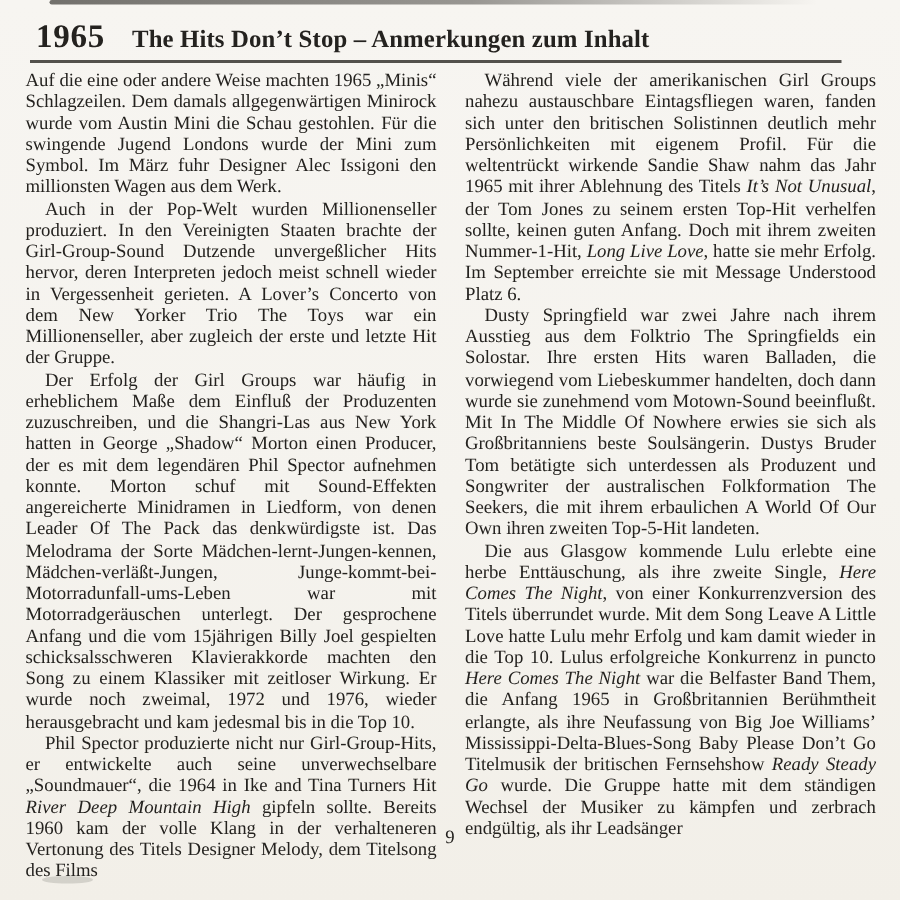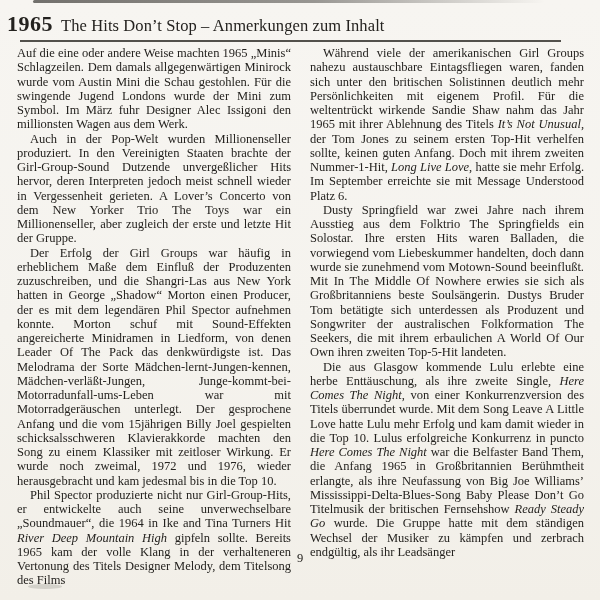--- a/index.html
+++ b/index.html
@@ -8,23 +8,23 @@
     background:linear-gradient(180deg,#f7f5f1 0%,#f5f3ee 55%,#f2efe8 100%);
     font-family:"Liberation Serif","DejaVu Serif",serif;
     color:#24221f;
   }
   .page{position:absolute;inset:0;}
   .scan-top{position:absolute;top:0;left:33px;width:512px;height:3px;
     background:linear-gradient(90deg,rgba(58,56,52,.7),rgba(58,56,52,.5) 55%,rgba(58,56,52,0));
     border-radius:2px;}
   .scan-smudge{position:absolute;top:584px;left:28px;width:34px;height:5px;
     background:rgba(120,118,112,.25);border-radius:50%;}
-  .hdr{position:absolute;top:11px;left:7px;display:flex;align-items:baseline;gap:8px;white-space:nowrap;}
+  .hdr{position:absolute;top:11px;left:24px;display:flex;align-items:baseline;gap:18px;white-space:nowrap;}
   .hdr .year{font-size:22px;font-weight:bold;letter-spacing:.5px;}
-  .hdr .title{font-size:16.5px;font-weight:normal;letter-spacing:.1px;text-align:right;}
+  .hdr .title{font-size:16.5px;font-weight:bold;letter-spacing:.1px;text-align:right;}
   .rule{position:absolute;top:40px;left:20px;width:541px;height:2px;background:#53514c;}
   .cols{position:absolute;top:46px;left:17px;width:567px;display:flex;gap:19px;}
   .col{flex:1 1 0;font-size:12.5px;line-height:14.25px;text-align:justify;}
   .col p{margin:0;}
   .col p.indent{text-indent:13px;}
   .col b{font-weight:normal;}
   .col i{font-style:italic;}
   .ftr-artist{position:absolute;top:559px;left:18px;font-size:13px;font-style:italic;letter-spacing:.2px;}
   .ftr-page{position:absolute;top:551px;left:0;width:600px;text-align:center;font-size:12.5px;}
 </style>
@@ -39,21 +39,21 @@
     <span class="title">The Hits Don’t Stop – Anmerkungen zum Inhalt</span>
   </div>
 
   <div class="rule"></div>
 
   <div class="cols">
     <div class="col">
         <p><span>Auf die eine oder andere Weise machten 1965 „Minis“ Schlagzeilen. Dem damals allgegenwärtigen Minirock wurde vom Austin Mini die Schau gestohlen. Für die swingende Jugend Londons wurde der Mini zum Symbol. Im März fuhr Designer Alec Issigoni den millionsten Wagen aus dem Werk.</span></p>
         <p class="indent"><span>Auch in der Pop-Welt wurden Millionenseller produziert. In den Vereinigten Staaten brachte der Girl-Group-Sound Dutzende unvergeßlicher Hits hervor, deren Interpreten jedoch meist schnell wieder in Vergessenheit gerieten. </span><b>A Lover’s Concerto</b><span> von dem New Yorker Trio The Toys war ein Millionenseller, aber zugleich der erste und letzte Hit der Gruppe.</span></p>
         <p class="indent"><span>Der Erfolg der Girl Groups war häufig in erheblichem Maße dem Einfluß der Produzenten zuzuschreiben, und die Shangri-Las aus New York hatten in George „Shadow“ Morton einen Producer, der es mit dem legendären Phil Spector aufnehmen konnte. Morton schuf mit Sound-Effekten angereicherte Minidramen in Liedform, von denen </span><b>Leader Of The Pack</b><span> das denkwürdigste ist. Das Melodrama der Sorte Mädchen-lernt-Jungen-kennen, Mädchen-verläßt-Jungen, Junge-kommt-bei-Motorradunfall-ums-Leben war mit Motorradgeräuschen unterlegt. Der gesprochene Anfang und die vom 15jährigen Billy Joel gespielten schicksalsschweren Klavierakkorde machten den Song zu einem Klassiker mit zeitloser Wirkung. Er wurde noch zweimal, 1972 und 1976, wieder herausgebracht und kam jedesmal bis in die Top 10.</span></p>
-        <p class="indent"><span>Phil Spector produzierte nicht nur Girl-Group-Hits, er entwickelte auch seine unverwechselbare „Soundmauer“, die 1964 in Ike and Tina Turners Hit </span><i>River Deep Mountain High</i><span> gipfeln sollte. Bereits 1965 kam der volle Klang in der verhalteneren Vertonung des Titels </span><b>Designer Melody</b><span>, dem Titelsong des Films</span></p>
+        <p class="indent"><span>Phil Spector produzierte nicht nur Girl-Group-Hits, er entwickelte auch seine unverwechselbare „Soundmauer“, die 1964 in Ike and Tina Turners Hit </span><i>River Deep Mountain High</i><span> gipfeln sollte. Bereits 1960 kam der volle Klang in der verhalteneren Vertonung des Titels </span><b>Designer Melody</b><span>, dem Titelsong des Films</span></p>
       </div>
     <div class="col">
         <p class="indent"><span>Während viele der amerikanischen Girl Groups nahezu austauschbare Eintagsfliegen waren, fanden sich unter den britischen Solistinnen deutlich mehr Persönlichkeiten mit eigenem Profil. Für die weltentrückt wirkende Sandie Shaw nahm das Jahr 1965 mit ihrer Ablehnung des Titels </span><i>It’s Not Unusual</i><span>, der Tom Jones zu seinem ersten Top-Hit verhelfen sollte, keinen guten Anfang. Doch mit ihrem zweiten Nummer-1-Hit, </span><i>Long Live Love</i><span>, hatte sie mehr Erfolg. Im September erreichte sie mit </span><b>Message Understood</b><span> Platz 6.</span></p>
         <p class="indent"><span>Dusty Springfield war zwei Jahre nach ihrem Ausstieg aus dem Folktrio The Springfields ein Solostar. Ihre ersten Hits waren Balladen, die vorwiegend vom Liebeskummer handelten, doch dann wurde sie zunehmend vom Motown-Sound beeinflußt. Mit </span><b>In The Middle Of Nowhere</b><span> erwies sie sich als Großbritanniens beste Soulsängerin. Dustys Bruder Tom betätigte sich unterdessen als Produzent und Songwriter der australischen Folkformation The Seekers, die mit ihrem erbaulichen </span><b>A World Of Our Own</b><span> ihren zweiten Top-5-Hit landeten.</span></p>
         <p class="indent"><span>Die aus Glasgow kommende Lulu erlebte eine herbe Enttäuschung, als ihre zweite Single, </span><i>Here Comes The Night</i><span>, von einer Konkurrenzversion des Titels überrundet wurde. Mit dem Song </span><b>Leave A Little Love</b><span> hatte Lulu mehr Erfolg und kam damit wieder in die Top 10. Lulus erfolgreiche Konkurrenz in puncto </span><i>Here Comes The Night</i><span> war die Belfaster Band Them, die Anfang 1965 in Großbritannien Berühmtheit erlangte, als ihre Neufassung von Big Joe Williams’ Mississippi-Delta-Blues-Song </span><b>Baby Please Don’t Go</b><span> Titelmusik der britischen Fernsehshow </span><i>Ready Steady Go</i><span> wurde. Die Gruppe hatte mit dem ständigen Wechsel der Musiker zu kämpfen und zerbrach endgültig, als ihr Leadsänger</span></p>
       </div>
   </div>
 
   <div class="ftr-page">9</div>
 

